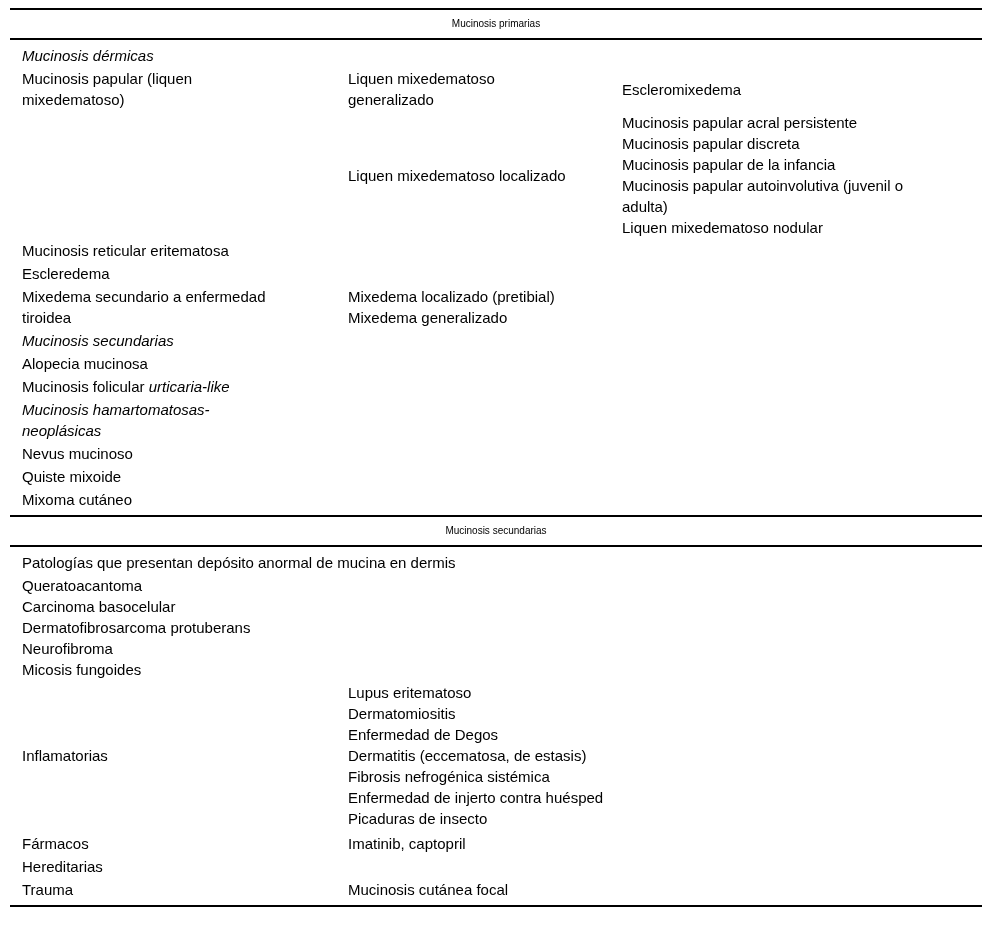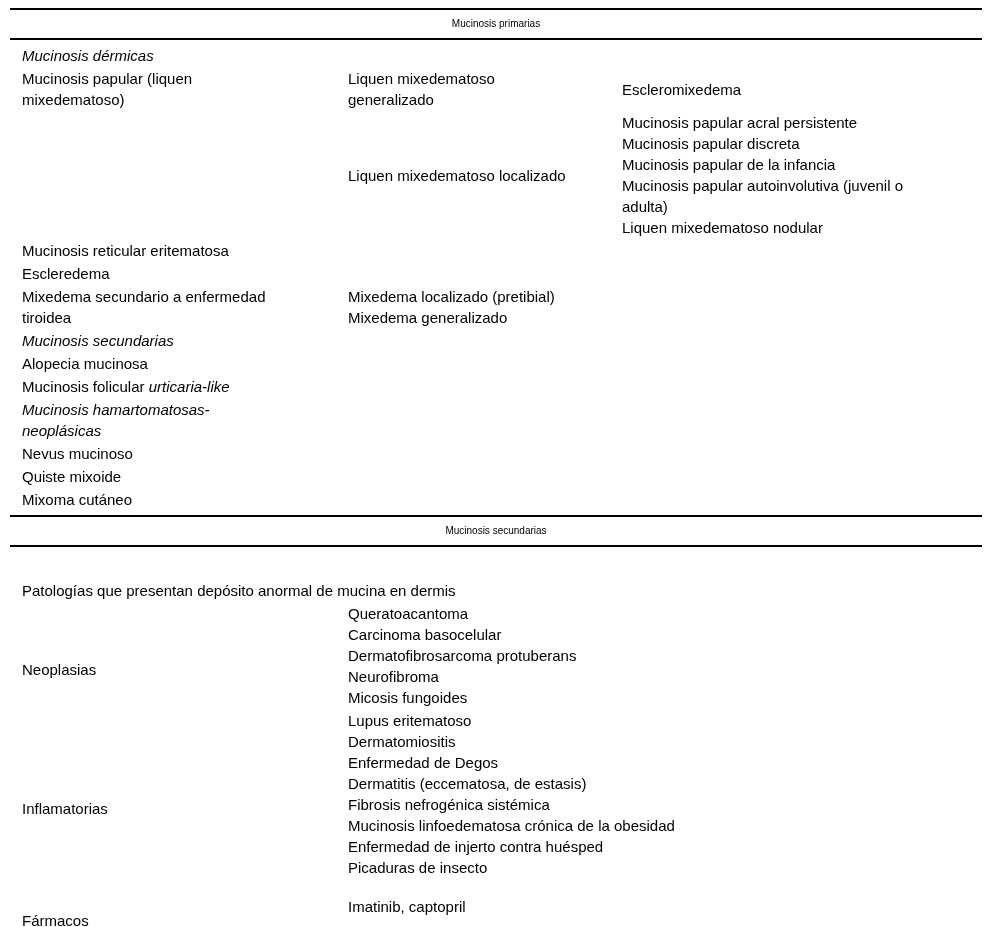--- a/index.html
+++ b/index.html
@@ -33,21 +33,21 @@
     line-height: 21px;
   }
   .row { display: flex; align-items: center; }
   .row + .row { margin-top: 2px; }
   .cell { flex: none; }
   
   .sec0 .cell0 { width: 326px; padding-right: 60px; }
   .sec0 .cell1 { width: 274px; padding-right: 46px; }
   .sec0 .cell2 { width: 360px; padding-right: 55px; }
   
-  .sec1 .cell0 { width: 326px; padding-right: 20px; margin-top: 28px; }
+  .sec1 .cell0 { width: 326px; padding-right: 20px; }
   .sec1 .cell1 { width: 634px; padding-right: 10px; }
   .cell-span { width: 960px !important; padding-right: 10px !important; }
   .line { min-height: 21px; }
   .italic { font-style: italic; }
 </style>
 </head>
 <body>
 
 <div class="table-wrap">
     <div class="section-header">
@@ -162,42 +162,38 @@
     <div class="section-header">
       <div class="section-title">Mucinosis secundarias</div>
     </div>
     <div class="section-body sec1">
       <div class="row">
         <div class="cell cell0 cell-span">
           <div class="line">Patologías que presentan depósito anormal de mucina en dermis</div>
         </div>
       </div>
       <div class="row">
-        <div class="cell cell0">
-          <div class="line">Neoplasias</div>
-        </div>
         <div class="cell cell1">
           <div class="line">Queratoacantoma</div>
           <div class="line">Carcinoma basocelular</div>
           <div class="line">Dermatofibrosarcoma protuberans</div>
           <div class="line">Neurofibroma</div>
           <div class="line">Micosis fungoides</div>
         </div>
       </div>
       <div class="row">
         <div class="cell cell0">
           <div class="line">Inflamatorias</div>
         </div>
         <div class="cell cell1">
           <div class="line">Lupus eritematoso</div>
           <div class="line">Dermatomiositis</div>
           <div class="line">Enfermedad de Degos</div>
           <div class="line">Dermatitis (eccematosa, de estasis)</div>
           <div class="line">Fibrosis nefrogénica sistémica</div>
-          <div class="line">Mucinosis linfoedematosa crónica de la obesidad</div>
           <div class="line">Enfermedad de injerto contra huésped</div>
           <div class="line">Picaduras de insecto</div>
         </div>
       </div>
       <div class="row">
       </div>
       <div class="row">
         <div class="cell cell0">
           <div class="line">Fármacos</div>
         </div>

